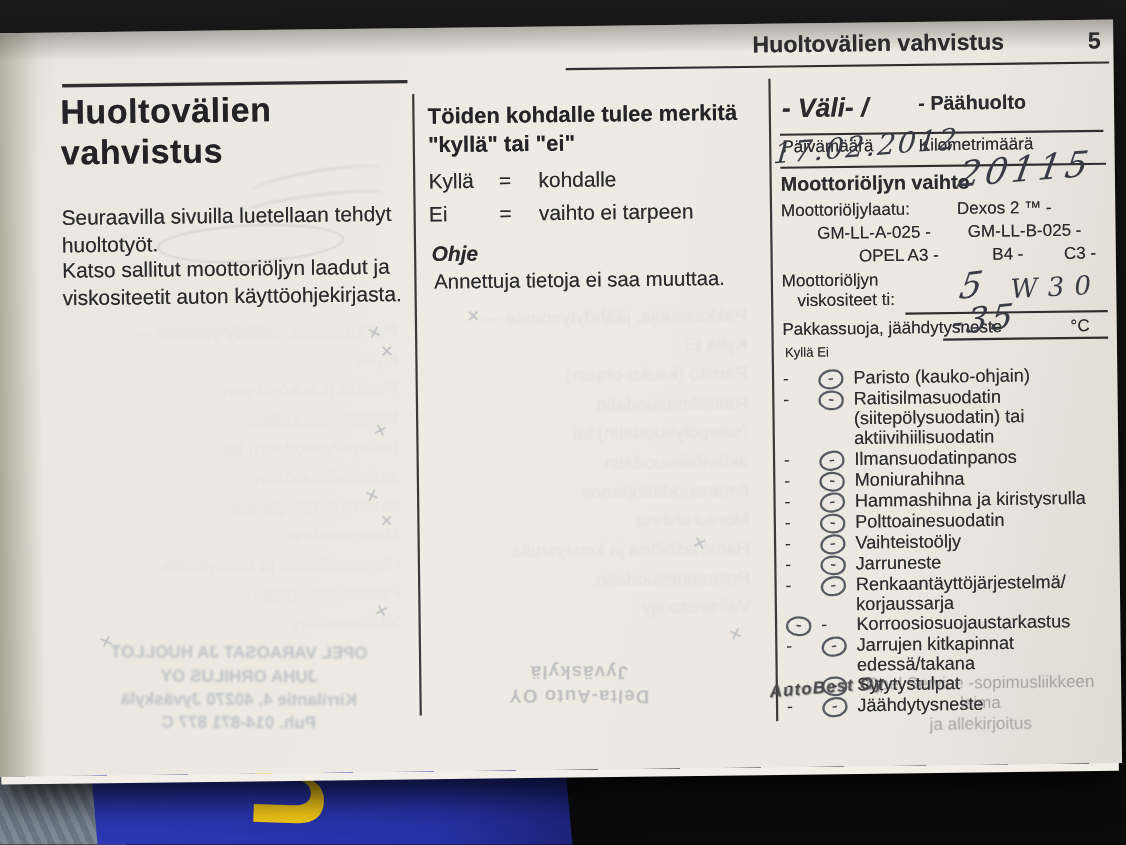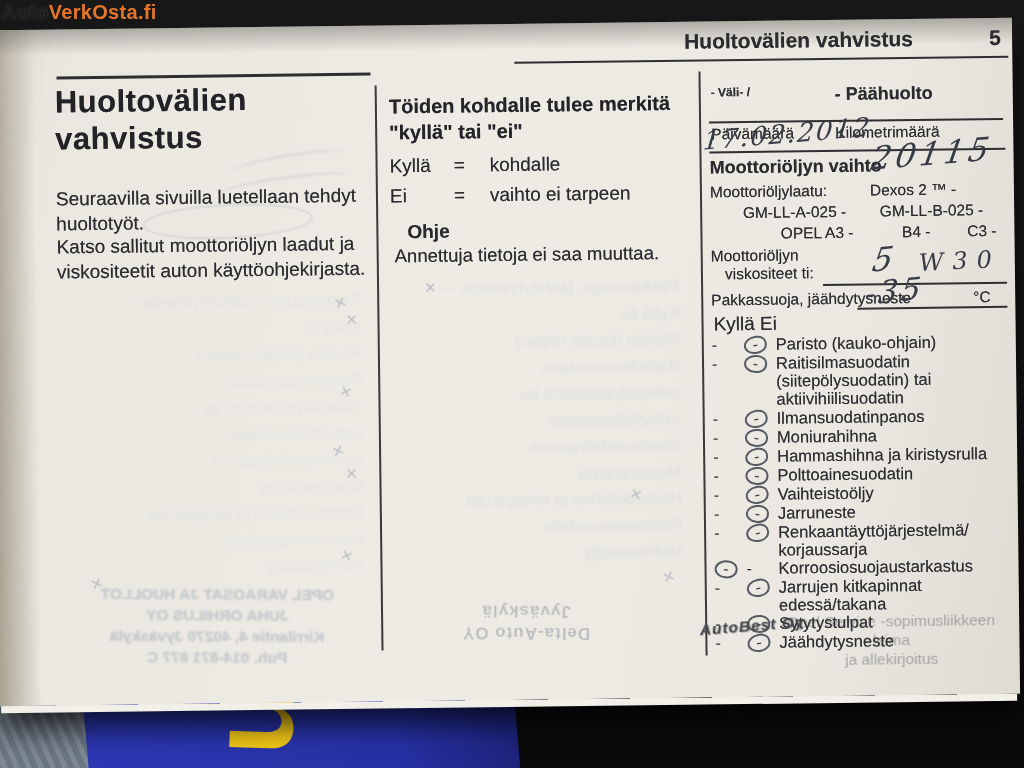--- a/index.html
+++ b/index.html
@@ -135,42 +135,42 @@
     <div class="legend-row soft" style="left:398px;top:130px;">
       <span class="legend-term">Kyllä</span>
       <span class="legend-eq">=</span>
       <span>kohdalle</span>
     </div>
     <div class="legend-row soft" style="left:398px;top:160px;">
       <span class="legend-term">Ei</span>
       <span class="legend-eq">=</span>
       <span>vaihto ei tarpeen</span>
     </div>
-    <div class="abs note-title soft" style="left:415px;top:196px;">Ohje</div>
+    <div class="abs note-title soft" style="left:400px;top:196px;font-style:italic;">Ohje</div>
     <div class="abs note-text soft" style="left:402px;top:220px;">Annettuja tietoja ei saa muuttaa.</div>
     <div class="abs bleed" style="left:398px;top:252px;width:288px;opacity:.10;">
         <div>Pakkassuoja, jäähdytysneste —</div>
         <div>Kyllä Ei</div>
         <div>Paristo (kauko-ohjain)</div>
         <div>Raitisilmasuodatin</div>
         <div>(siitepölysuodatin) tai</div>
         <div>aktiivihiilisuodatin</div>
         <div>Ilmansuodatinpanos</div>
         <div>Moniurahihna</div>
         <div>Hammashihna ja kiristysrulla</div>
         <div>Polttoainesuodatin</div>
         <div>Vaihteistoöljy</div>
       </div>
     <div class="abs flipstamp" style="left:404px;top:576px;width:250px;">
         <div>Delta-Auto OY</div>
         <div>Jyväskylä</div>
       </div>
 
     <div class="r-col">
-      <div class="abs b soft" style="left:2px;top:12px;font-size:12px;">- Väli- /</div>
+      <div class="abs b soft" style="left:2px;top:12px;font-size:24px;font-style:italic;">- Väli- /</div>
       <div class="abs b soft" style="left:126px;top:12px;font-size:18px;">- Päähuolto</div>
       <div class="rule" style="left:0;top:48px;width:294px;"></div>
       <div class="abs soft" style="left:2px;top:52px;">Päivämäärä</div>
       <div class="abs soft" style="left:126px;top:52px;">Kilometrimäärä</div>
       <div class="abs hand" style="left:-6px;top:52px;font-size:26px;letter-spacing:2px;transform:rotate(-4deg) skewX(-10deg);">17.02.2012</div>
       <div class="rule" style="left:0;top:78px;width:296px;"></div>
       <div class="abs b soft" style="left:0;top:84px;font-size:18px;">Moottoriöljyn vaihto</div>
       <div class="abs hand" style="left:162px;top:68px;font-size:32px;letter-spacing:4px;transform:rotate(-4deg) skewX(-14deg);">20115</div>
       <div class="abs soft" style="left:0;top:110px;">Moottoriöljylaatu:</div>
       <div class="abs soft" style="left:160px;top:110px;">Dexos 2 ™ -</div>
@@ -181,21 +181,21 @@
       <div class="abs soft" style="right:10px;top:152px;">C3 -</div>
       <div class="abs soft" style="left:0;top:174px;">Moottoriöljyn</div>
       <div class="abs soft" style="left:14px;top:192px;">viskositeet ti:</div>
       <div class="abs hand" style="left:162px;top:170px;font-size:32px;transform:rotate(-6deg) skewX(-16deg);">5</div>
       <div class="abs hand" style="left:208px;top:178px;font-size:24px;letter-spacing:9px;transform:rotate(-2deg);">W30</div>
       <div class="rule" style="left:112px;top:212px;width:184px;"></div>
       <div class="abs soft" style="left:0;top:218px;">Pakkassuoja, jäähdytysneste</div>
       <div class="abs hand" style="left:154px;top:204px;font-size:31px;letter-spacing:3px;transform:rotate(-5deg) skewX(-12deg);">-35</div>
       <div class="abs soft" style="left:262px;top:218px;">°C</div>
       <div class="rule" style="left:146px;top:236px;width:150px;"></div>
-      <div class="abs soft" style="left:2px;top:240px;font-size:19px;">Kyllä Ei</div>
+      <div class="abs soft" style="left:2px;top:240px;font-size:12px;">Kyllä Ei</div>
 
       <div class="chk-wrap" style="top:262px;">
           <div class="chk-row">
             <span class="chk-cell">-</span>
             <span class="chk-cell e"><span class="hand-circle">-</span></span>
             <div class="chk-label soft">
               <span>Paristo (kauko-ohjain)</span>
             </div>
           </div>
           <div class="chk-row">
@@ -301,16 +301,13 @@
       <span class="penmark" style="left: 345px; top: 357px; transform: rotate(18deg);">✕</span>
       <span class="penmark" style="left: 337px; top: 416px; transform: rotate(-18deg);">✕</span>
       <span class="penmark" style="left: 350px; top: 439px; transform: rotate(0deg);">✕</span>
       <span class="penmark" style="left: 344px; top: 521px; transform: rotate(18deg);">✕</span>
       <span class="penmark" style="left: 94px; top: 546px; transform: rotate(-18deg);">✕</span>
       <span class="penmark" style="left: 431px; top: 254px; transform: rotate(0deg);">✕</span>
       <span class="penmark" style="left: 634px; top: 463px; transform: rotate(18deg);">✕</span>
       <span class="penmark" style="left: 666px; top: 546px; transform: rotate(-18deg);">✕</span>
     </div>
 
-  <div class="watermark">
-    <span class="wm-prefix">Auto</span><span class="wm-suffix">VerkOsta.fi</span>
-  </div>
 </div>
 
 </body></html>

